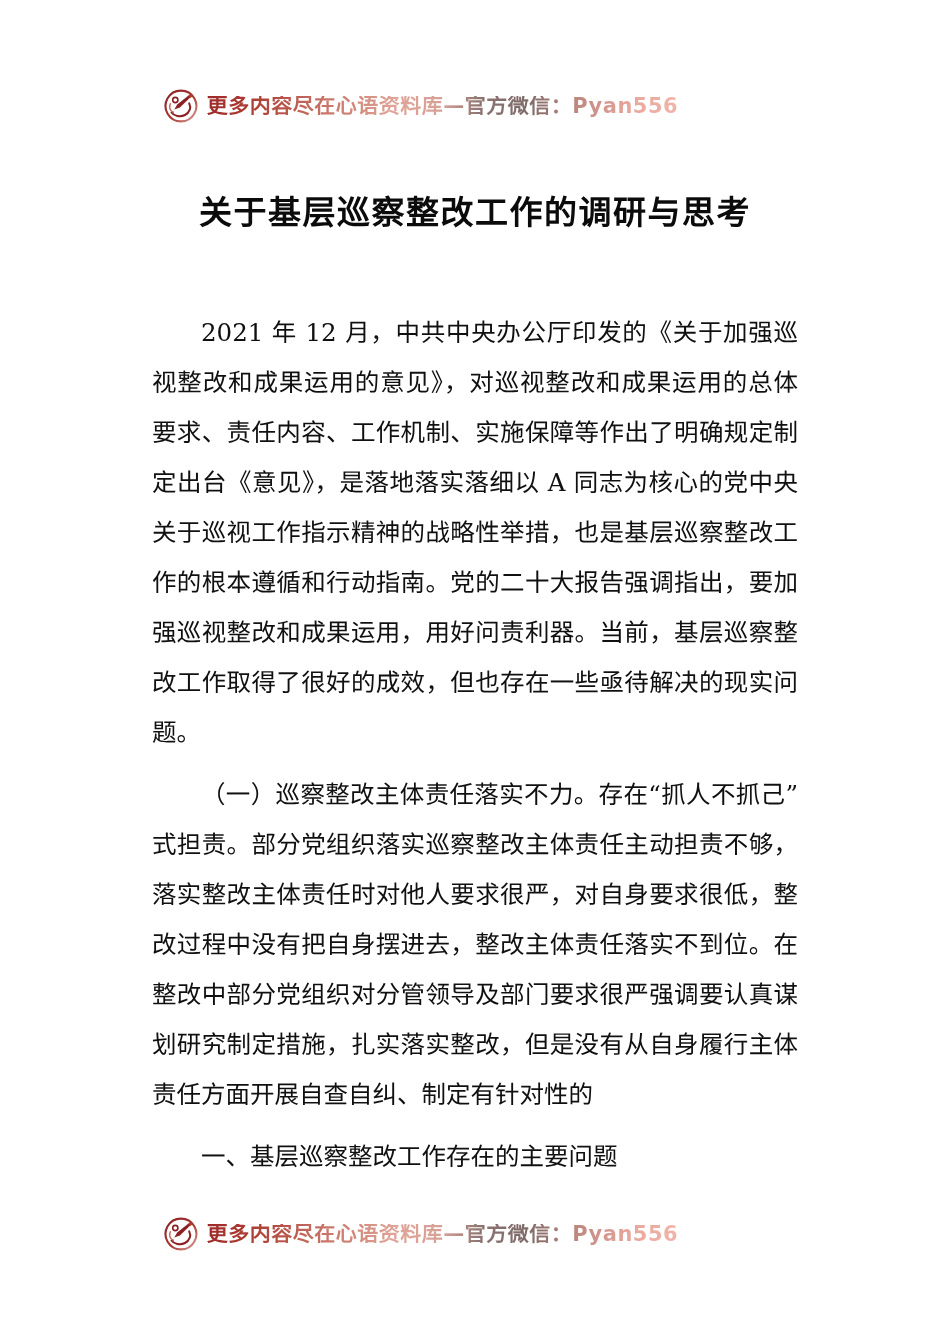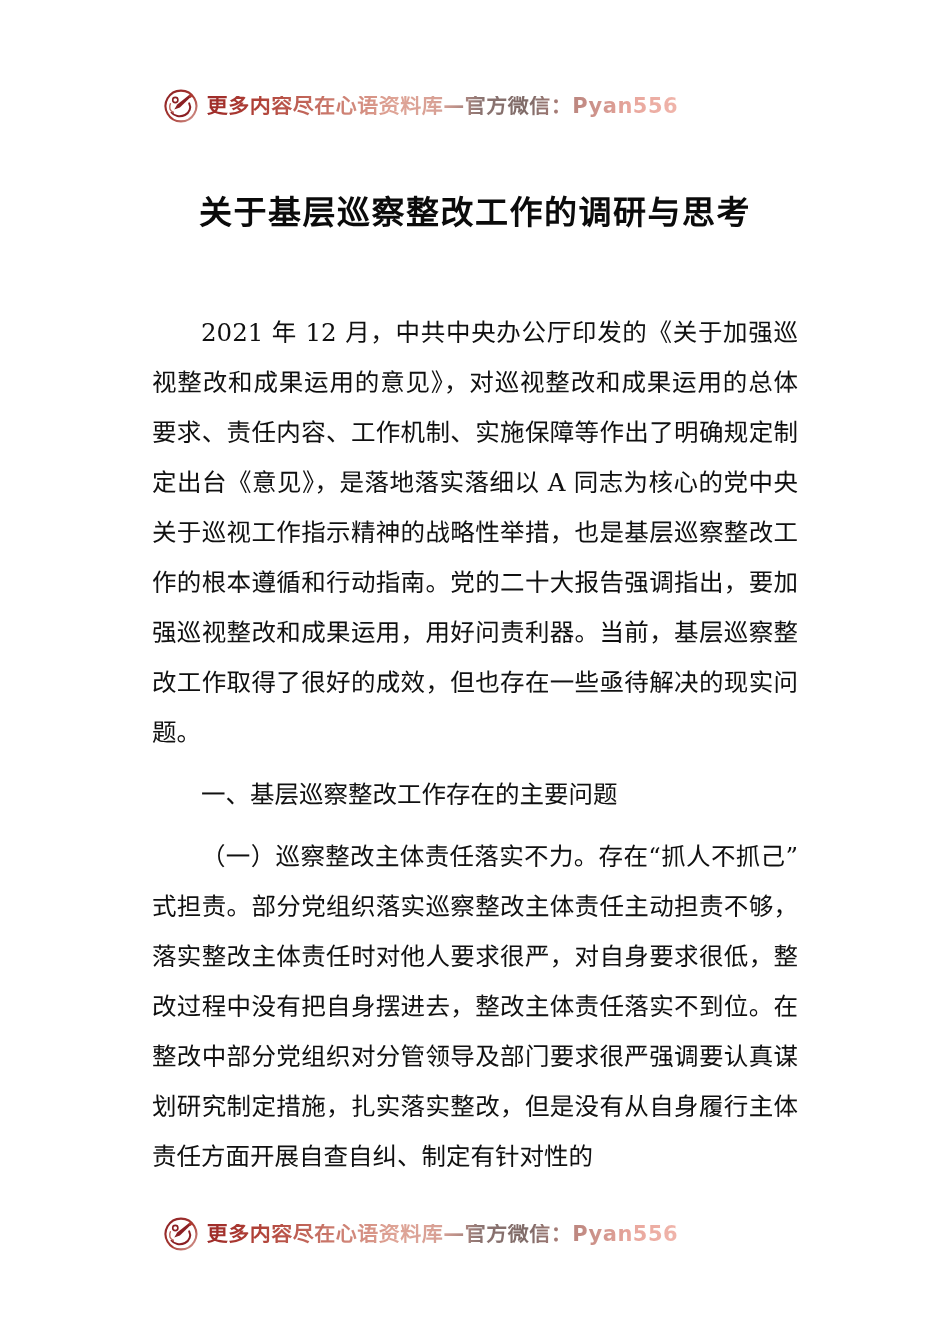--- a/index.html
+++ b/index.html
@@ -143,22 +143,22 @@
         <path d="M6.4 14.8 C4.6 18.6 6.0 22.0 9.3 23.2" fill="none" stroke="#c06a60" stroke-width="1.5" stroke-linecap="round"></path>
       </svg>
     </span>
     <span class="wm-text">更多内容尽在心语资料库—官方微信：Pyan556</span>
   </div>
 
   <h1 class="doc-title">关于基层巡察整改工作的调研与思考</h1>
 
   <div class="body-block">
     <p class="para indent">2021 年 12 月，中共中央办公厅印发的《关于加强巡视整改和成果运用的意见》，对巡视整改和成果运用的总体要求、责任内容、工作机制、实施保障等作出了明确规定制定出台《意见》，是落地落实落细以 A 同志为核心的党中央关于巡视工作指示精神的战略性举措，也是基层巡察整改工作的根本遵循和行动指南。党的二十大报告强调指出，要加强巡视整改和成果运用，用好问责利器。当前，基层巡察整改工作取得了很好的成效，但也存在一些亟待解决的现实问题。</p>
+    <p class="para indent">（一）巡察整改主体责任落实不力。存在“抓人不抓己”式担责。部分党组织落实巡察整改主体责任主动担责不够，落实整改主体责任时对他人要求很严，对自身要求很低，整改过程中没有把自身摆进去，整改主体责任落实不到位。在整改中部分党组织对分管领导及部门要求很严强调要认真谋划研究制定措施，扎实落实整改，但是没有从自身履行主体责任方面开展自查自纠、制定有针对性的</p>
     <p class="para indent">一、基层巡察整改工作存在的主要问题</p>
-    <p class="para indent">（一）巡察整改主体责任落实不力。存在“抓人不抓己”式担责。部分党组织落实巡察整改主体责任主动担责不够，落实整改主体责任时对他人要求很严，对自身要求很低，整改过程中没有把自身摆进去，整改主体责任落实不到位。在整改中部分党组织对分管领导及部门要求很严强调要认真谋划研究制定措施，扎实落实整改，但是没有从自身履行主体责任方面开展自查自纠、制定有针对性的</p>
   </div>
 
   <div class="watermark footer">
     <span class="wm-logo">
       <svg viewBox="0 0 34 34" xmlns="http://www.w3.org/2000/svg" aria-hidden="true">
         <defs>
           <linearGradient id="lgB" x1="0" y1="0" x2="1" y2="1">
             <stop offset="0%" stop-color="#8b1f23"></stop>
             <stop offset="55%" stop-color="#a83a33"></stop>
             <stop offset="100%" stop-color="#d8a39c"></stop>

